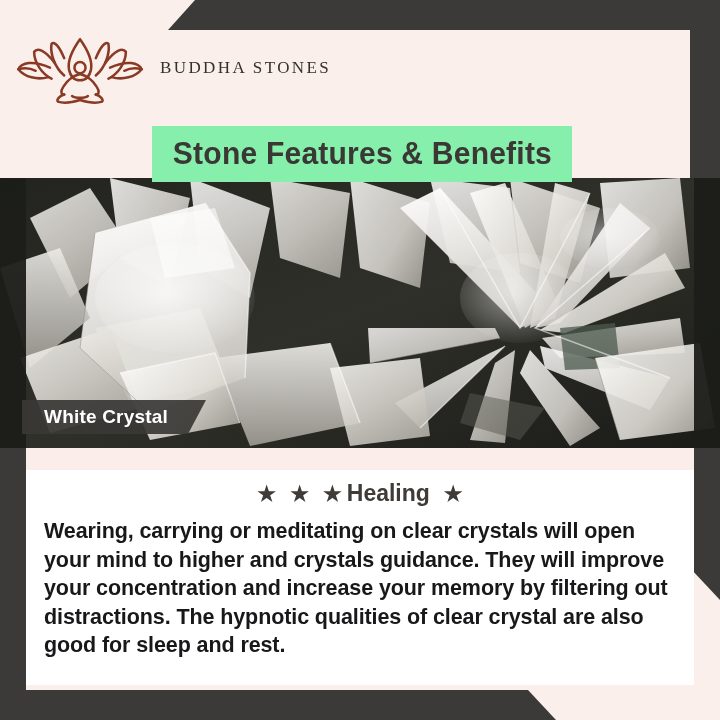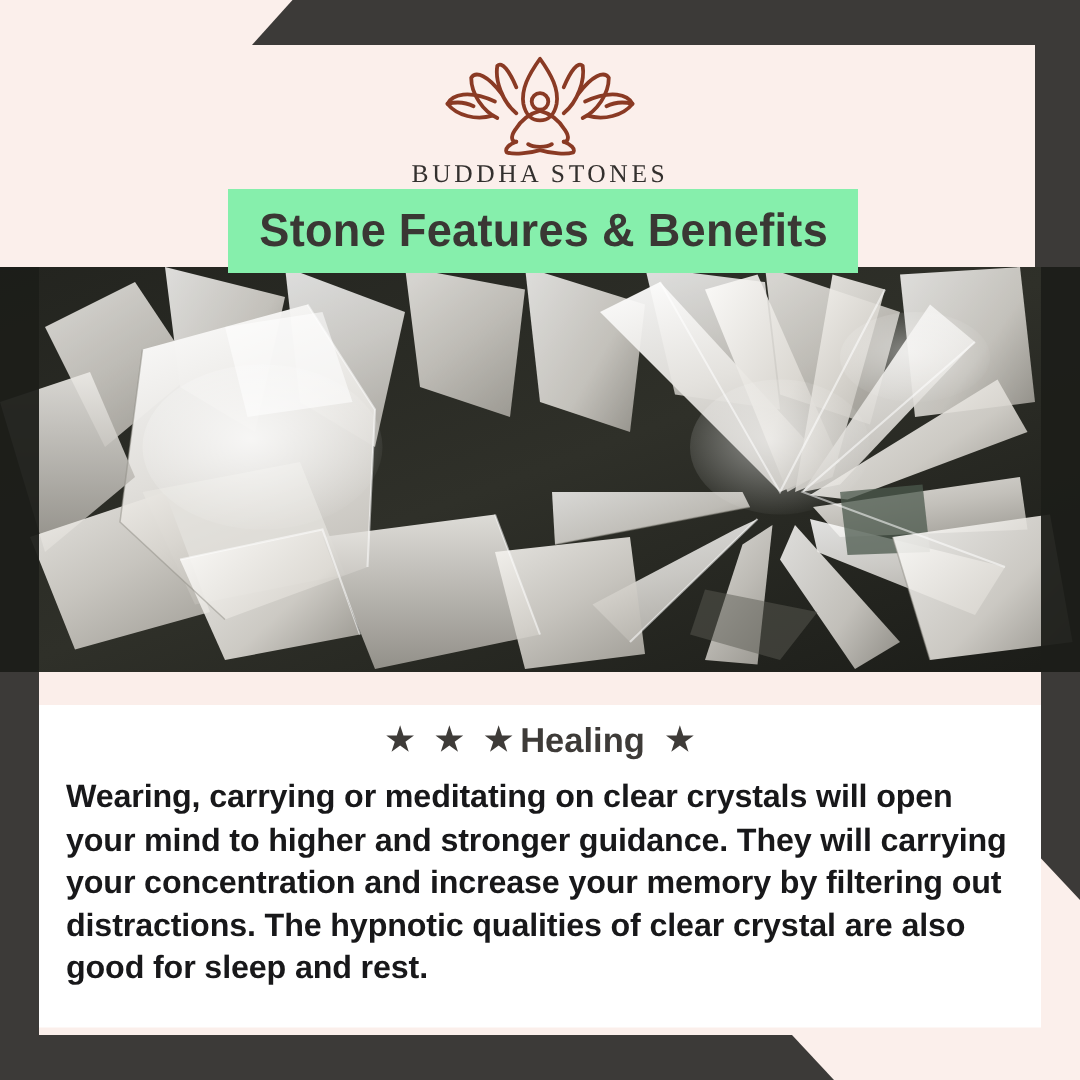--- a/index.html
+++ b/index.html
@@ -33,21 +33,21 @@
     background:#3c3a38;
     clip-path:polygon(0 0,528px 0,556px 30px,0 30px);
   }
 
   
   .header{
     position:absolute;left:0;top:30px;width:720px;height:148px;
   }
   .logo-wrap{
     position:absolute;left:0;top:0;width:720px;
-    display:flex;flex-direction:column;align-items:center;
+    display:flex;align-items:center;
   }
   .lotus{
     margin-top:6px;
     width:160px;height:68px;display:block;
   }
   .brand{
     margin-top:2px;
     font-family:"Liberation Serif", serif;
     font-size:17px;letter-spacing:2.4px;color:#33302e;
     font-weight:400;
@@ -254,34 +254,37 @@
         <path d="M95,55 L80,170 L150,235"></path>
         <path d="M370,185 L500,160"></path>
         <path d="M595,180 L620,262"></path>
       </g>
 
       <rect x="0" y="0" width="26" height="270" fill="#1c1d19" opacity="0.95"></rect>
       <rect x="694" y="0" width="26" height="270" fill="#1c1d19" opacity="0.95"></rect>
     </svg>
   </div>
 
+  <div class="caption">
+    <span class="caption-text">White Crystal</span>
+  </div>
 
   <div class="band"></div>
   <div class="content">
     <div class="benefits">
       <div class="benefit">
         <span class="star">★</span>
       </div>
       <div class="benefit">
         <span class="star">★</span>
       </div>
       <div class="benefit">
         <span class="star">★</span>
         <span>Healing</span>
       </div>
       <div class="benefit">
         <span class="star">★</span>
       </div>
     </div>
-    <div class="body-text">Wearing, carrying or meditating on clear crystals will open your mind to higher and stronger guidance. They will carrying your concentration and increase your memory by filtering out distractions. The hypnotic qualities of clear crystal are also good for sleep and rest.</div>
+    <div class="body-text">Wearing, carrying or meditating on clear crystals will open your mind to higher and crystals guidance. They will improve your concentration and increase your memory by filtering out distractions. The hypnotic qualities of clear crystal are also good for sleep and rest.</div>
   </div>
 
 </div>
 
 </body></html>

